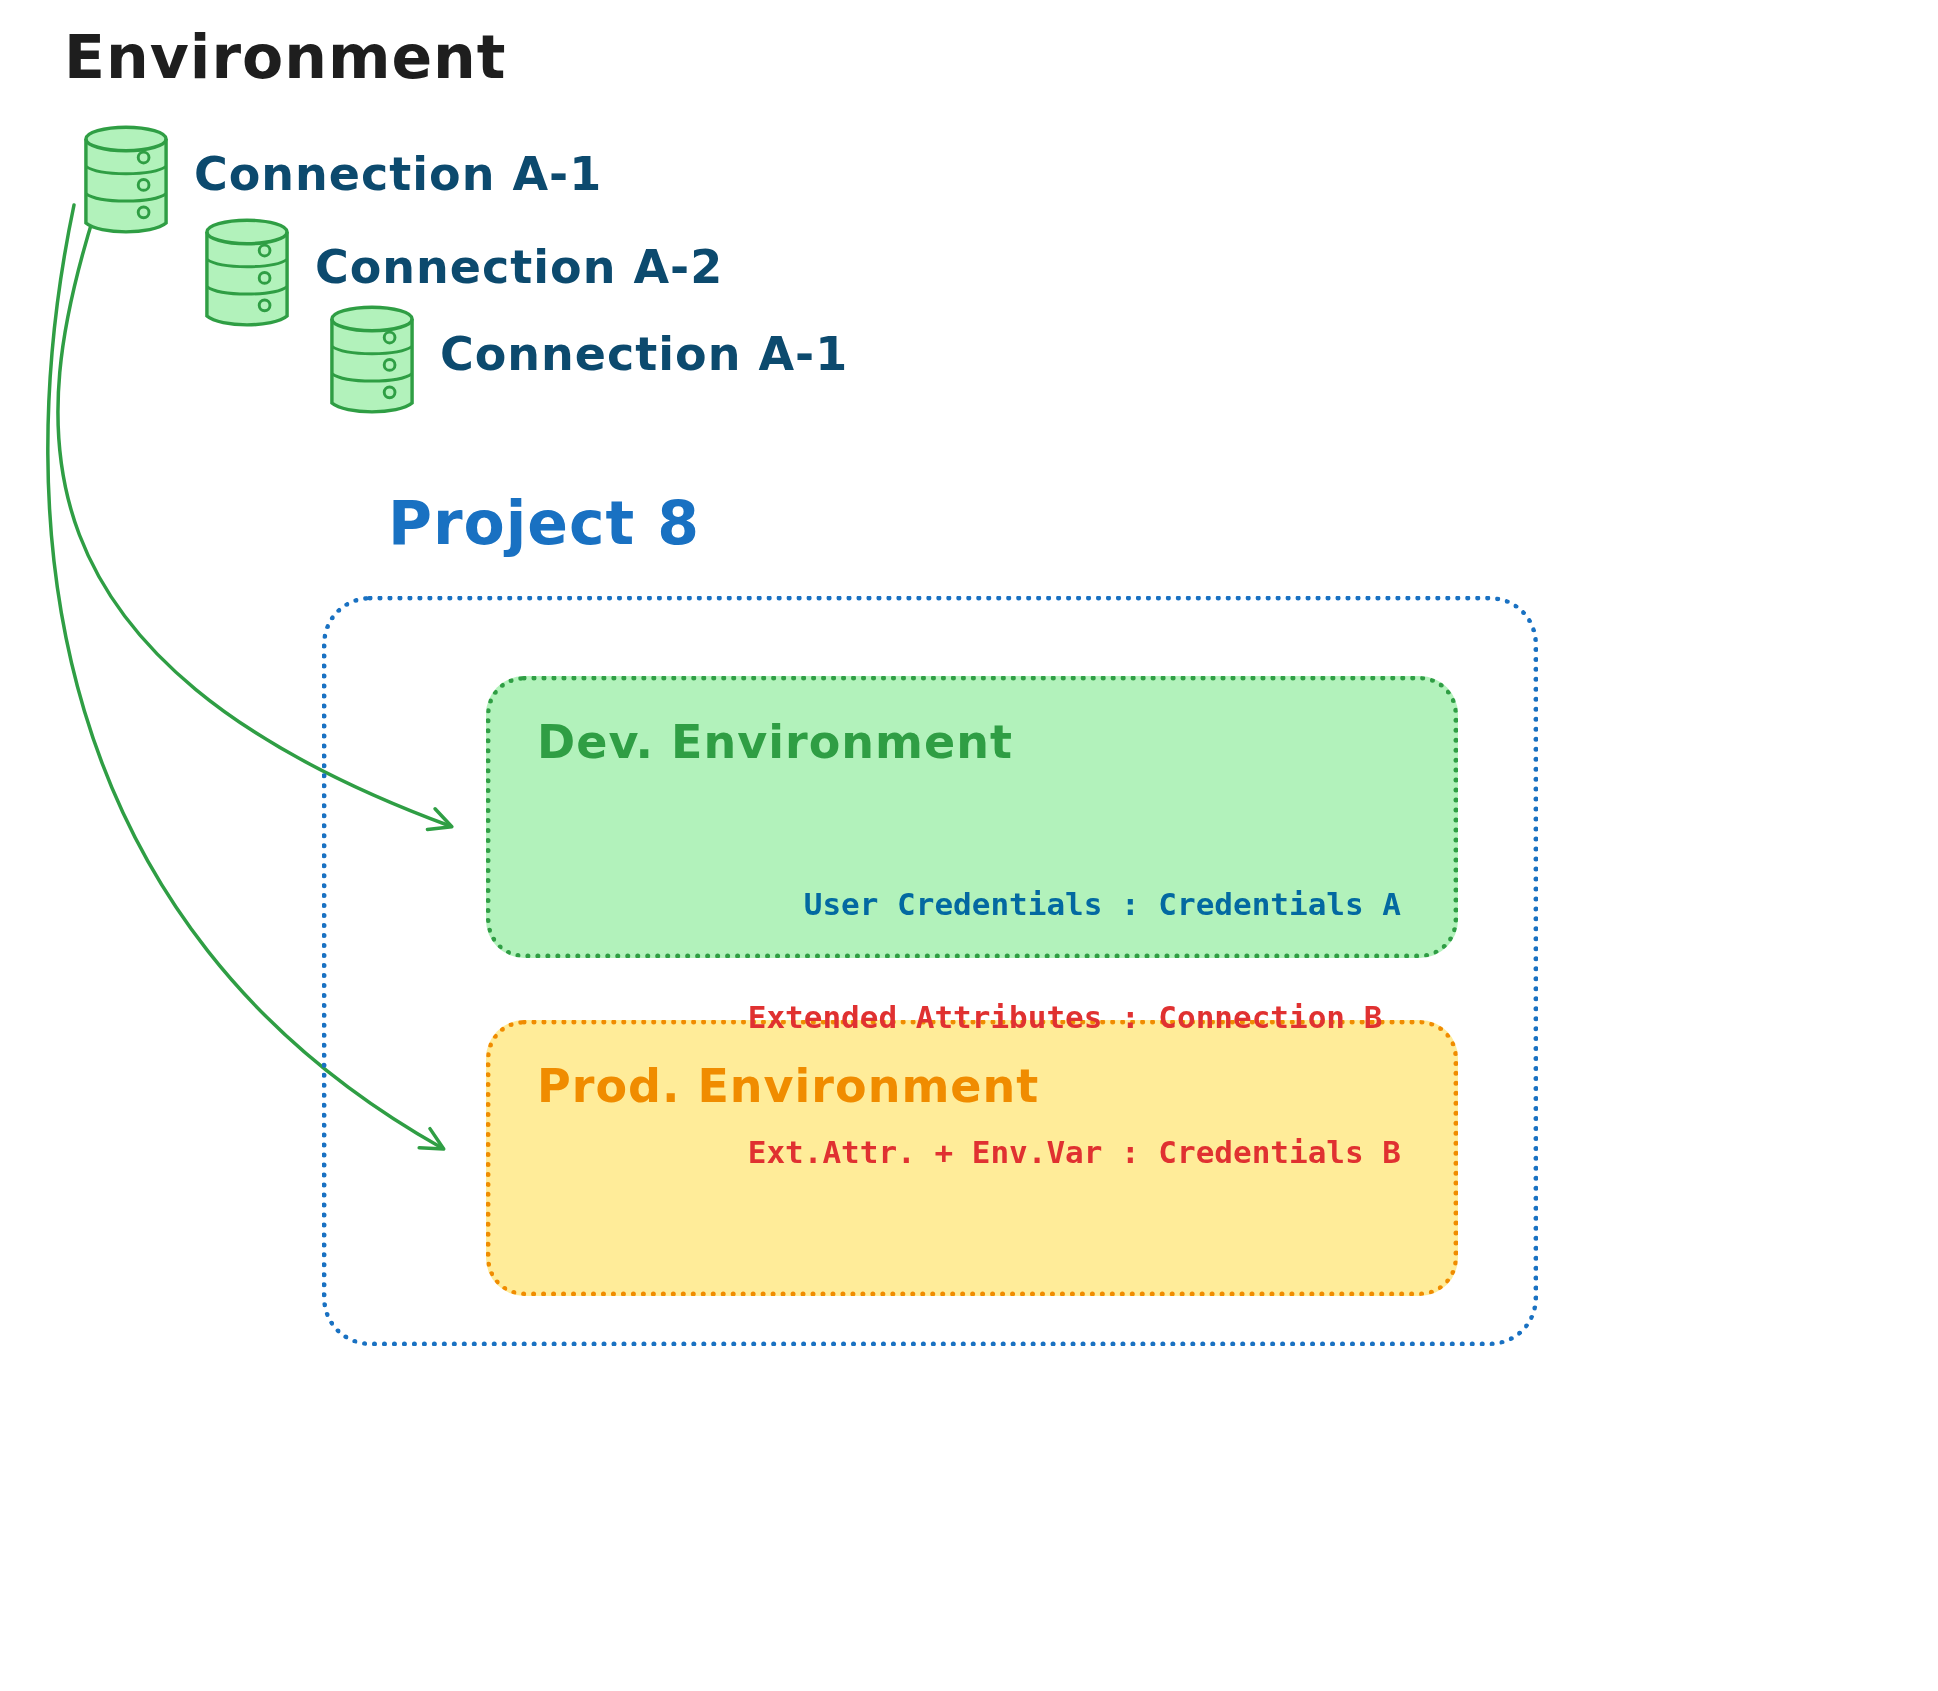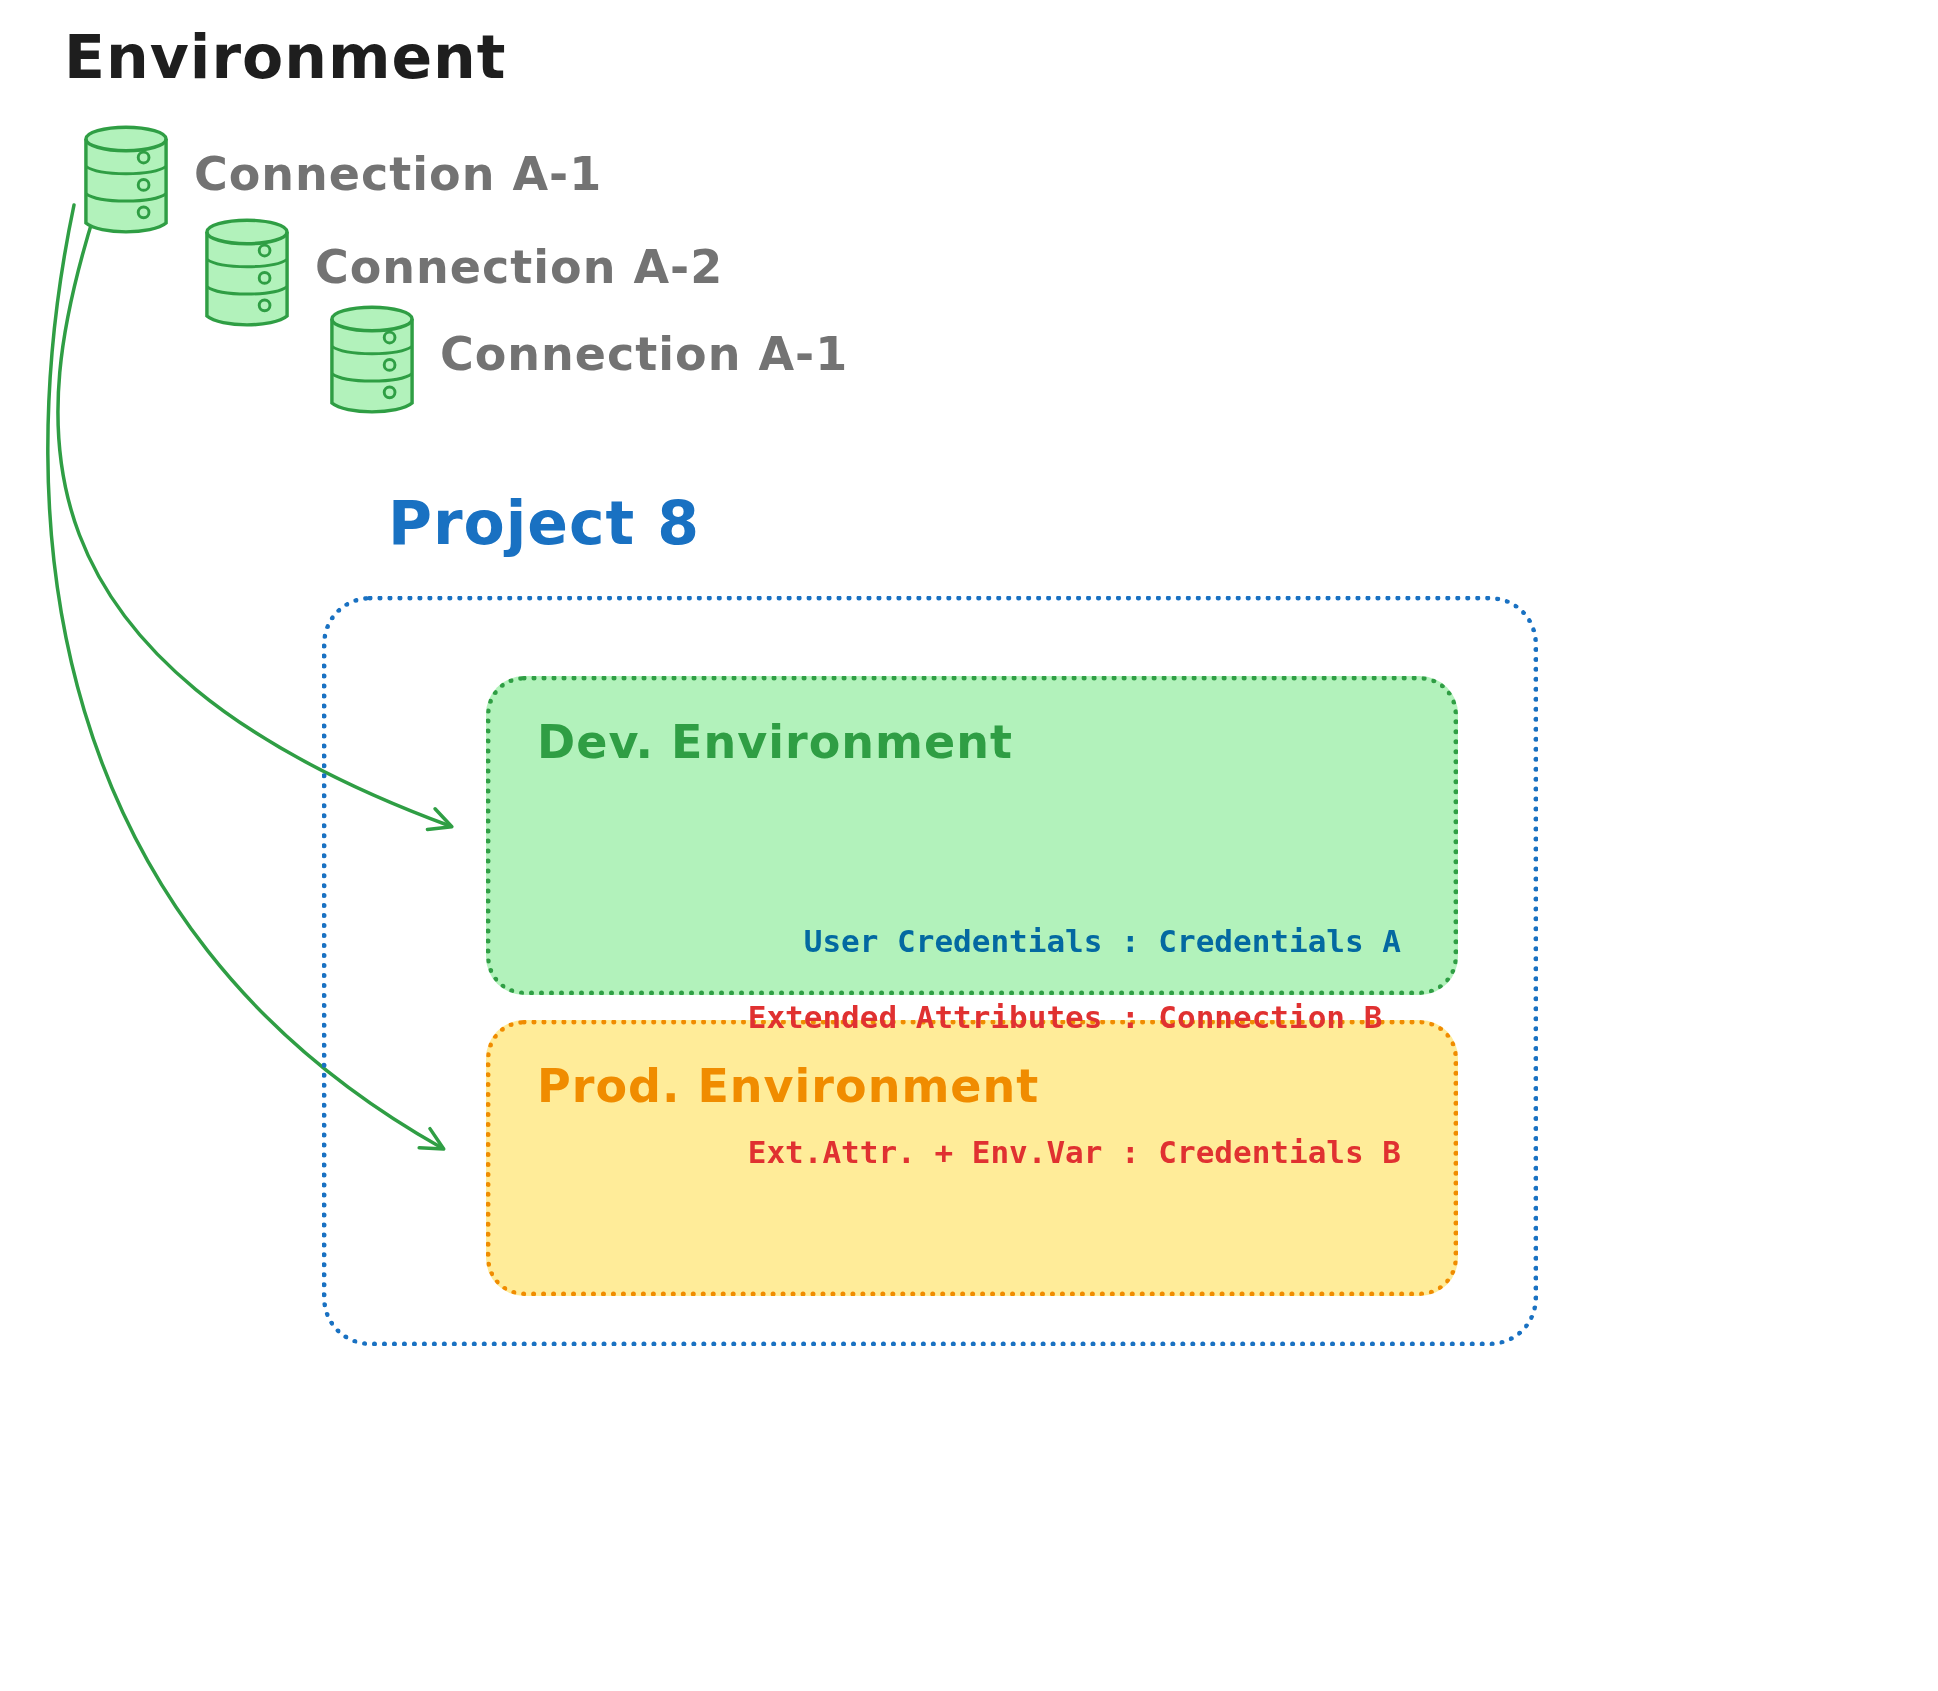--- a/index.html
+++ b/index.html
@@ -24,42 +24,42 @@
     font-size: 60px; font-weight: 700; letter-spacing: 1px;
     color: #1971c2;
   }
 
   
   .conn { position: absolute; }
   .conn .db { position: absolute; left: 0; top: 0; }
   .conn .conn-label {
     position: absolute; left: 112px; top: 22px;
     font-size: 46px; font-weight: 700; letter-spacing: 1px;
-    color: #737373; white-space: nowrap;
+    color: #0c4a6e; white-space: nowrap;
   }
   .conn-1 { left: 82px;  top: 125px; }
   .conn-2 { left: 203px; top: 218px; }
   .conn-3 { left: 328px; top: 305px; }
 
   
   .project-box {
     position: absolute; left: 322px; top: 596px;
     width: 1216px; height: 750px;
     border: 5px dotted #1971c2;
     border-radius: 48px;
     background: transparent;
   }
 
   .env-box {
     position: absolute; left: 159px;
     width: 972px;
     border-radius: 38px;
   }
   .env-dev {
-    top: 75px; height: 319px;
+    top: 75px; height: 282px;
     background: #b2f2bb;
     border: 5px dotted #2f9e44;
   }
   .env-prod {
     top: 419px; height: 276px;
     background: #ffec99;
     border: 5px dotted #f08c00;
   }
   .env-title {
     position: absolute; left: 46px; top: 34px;

